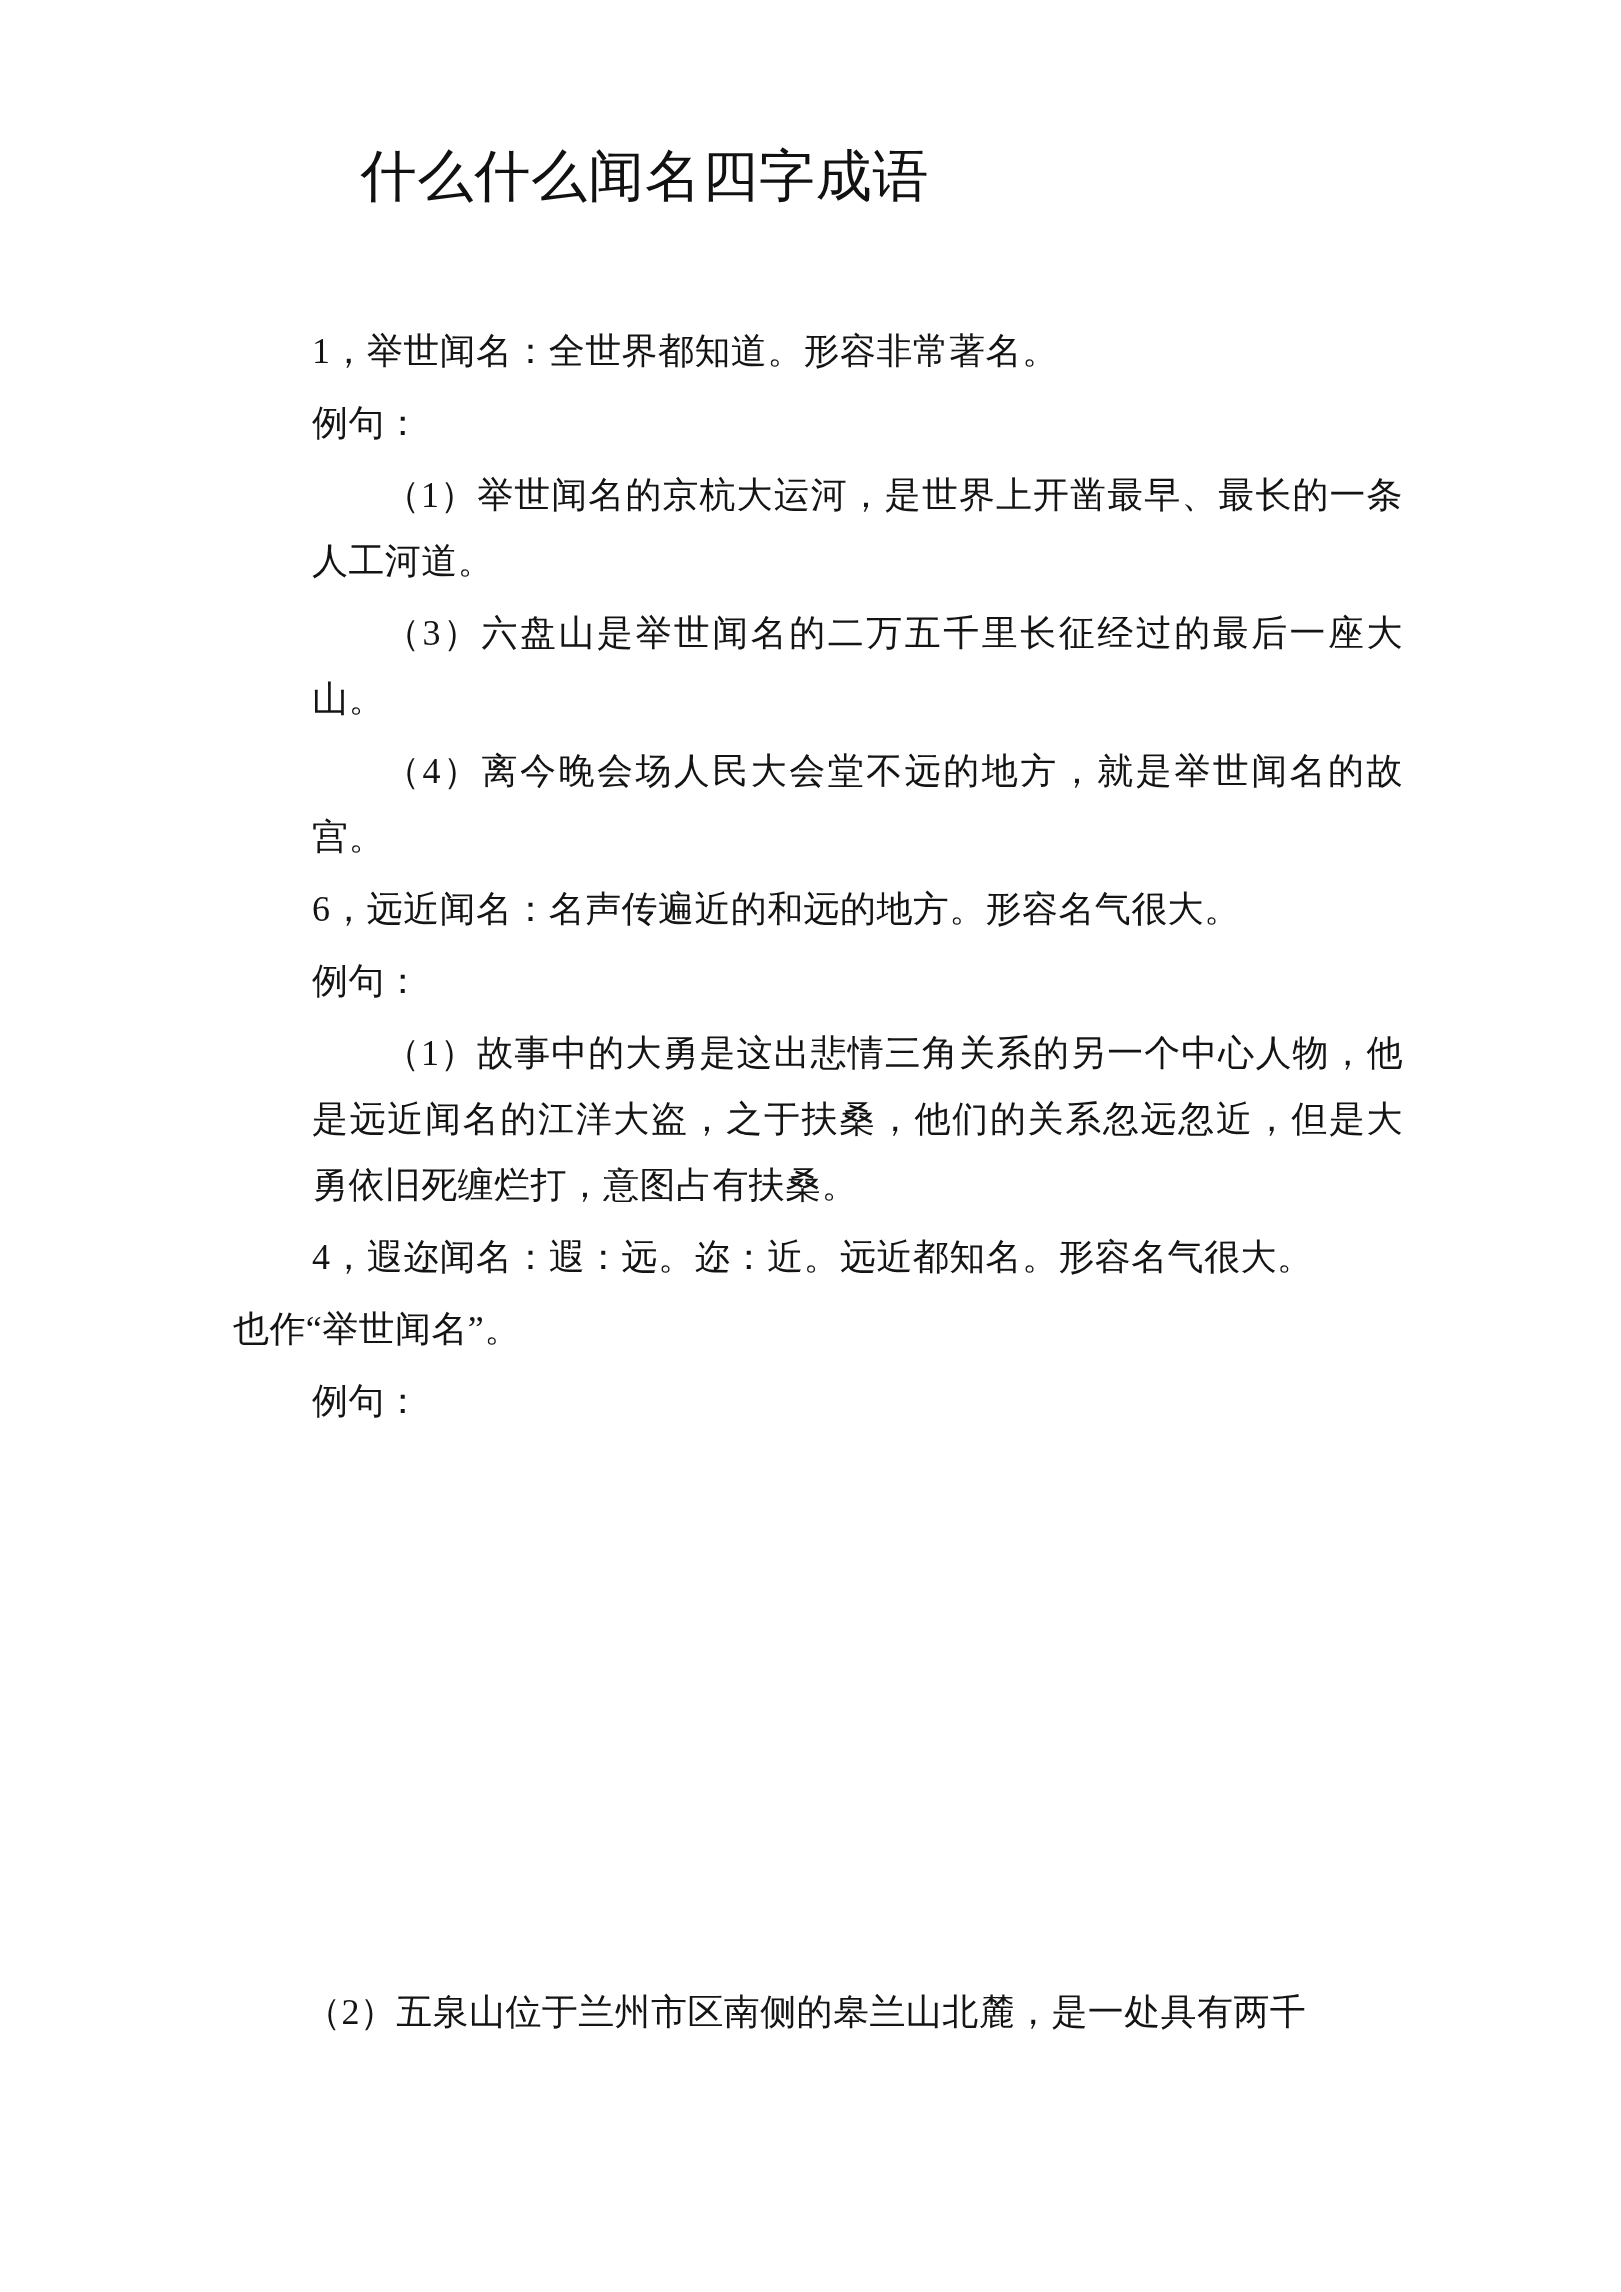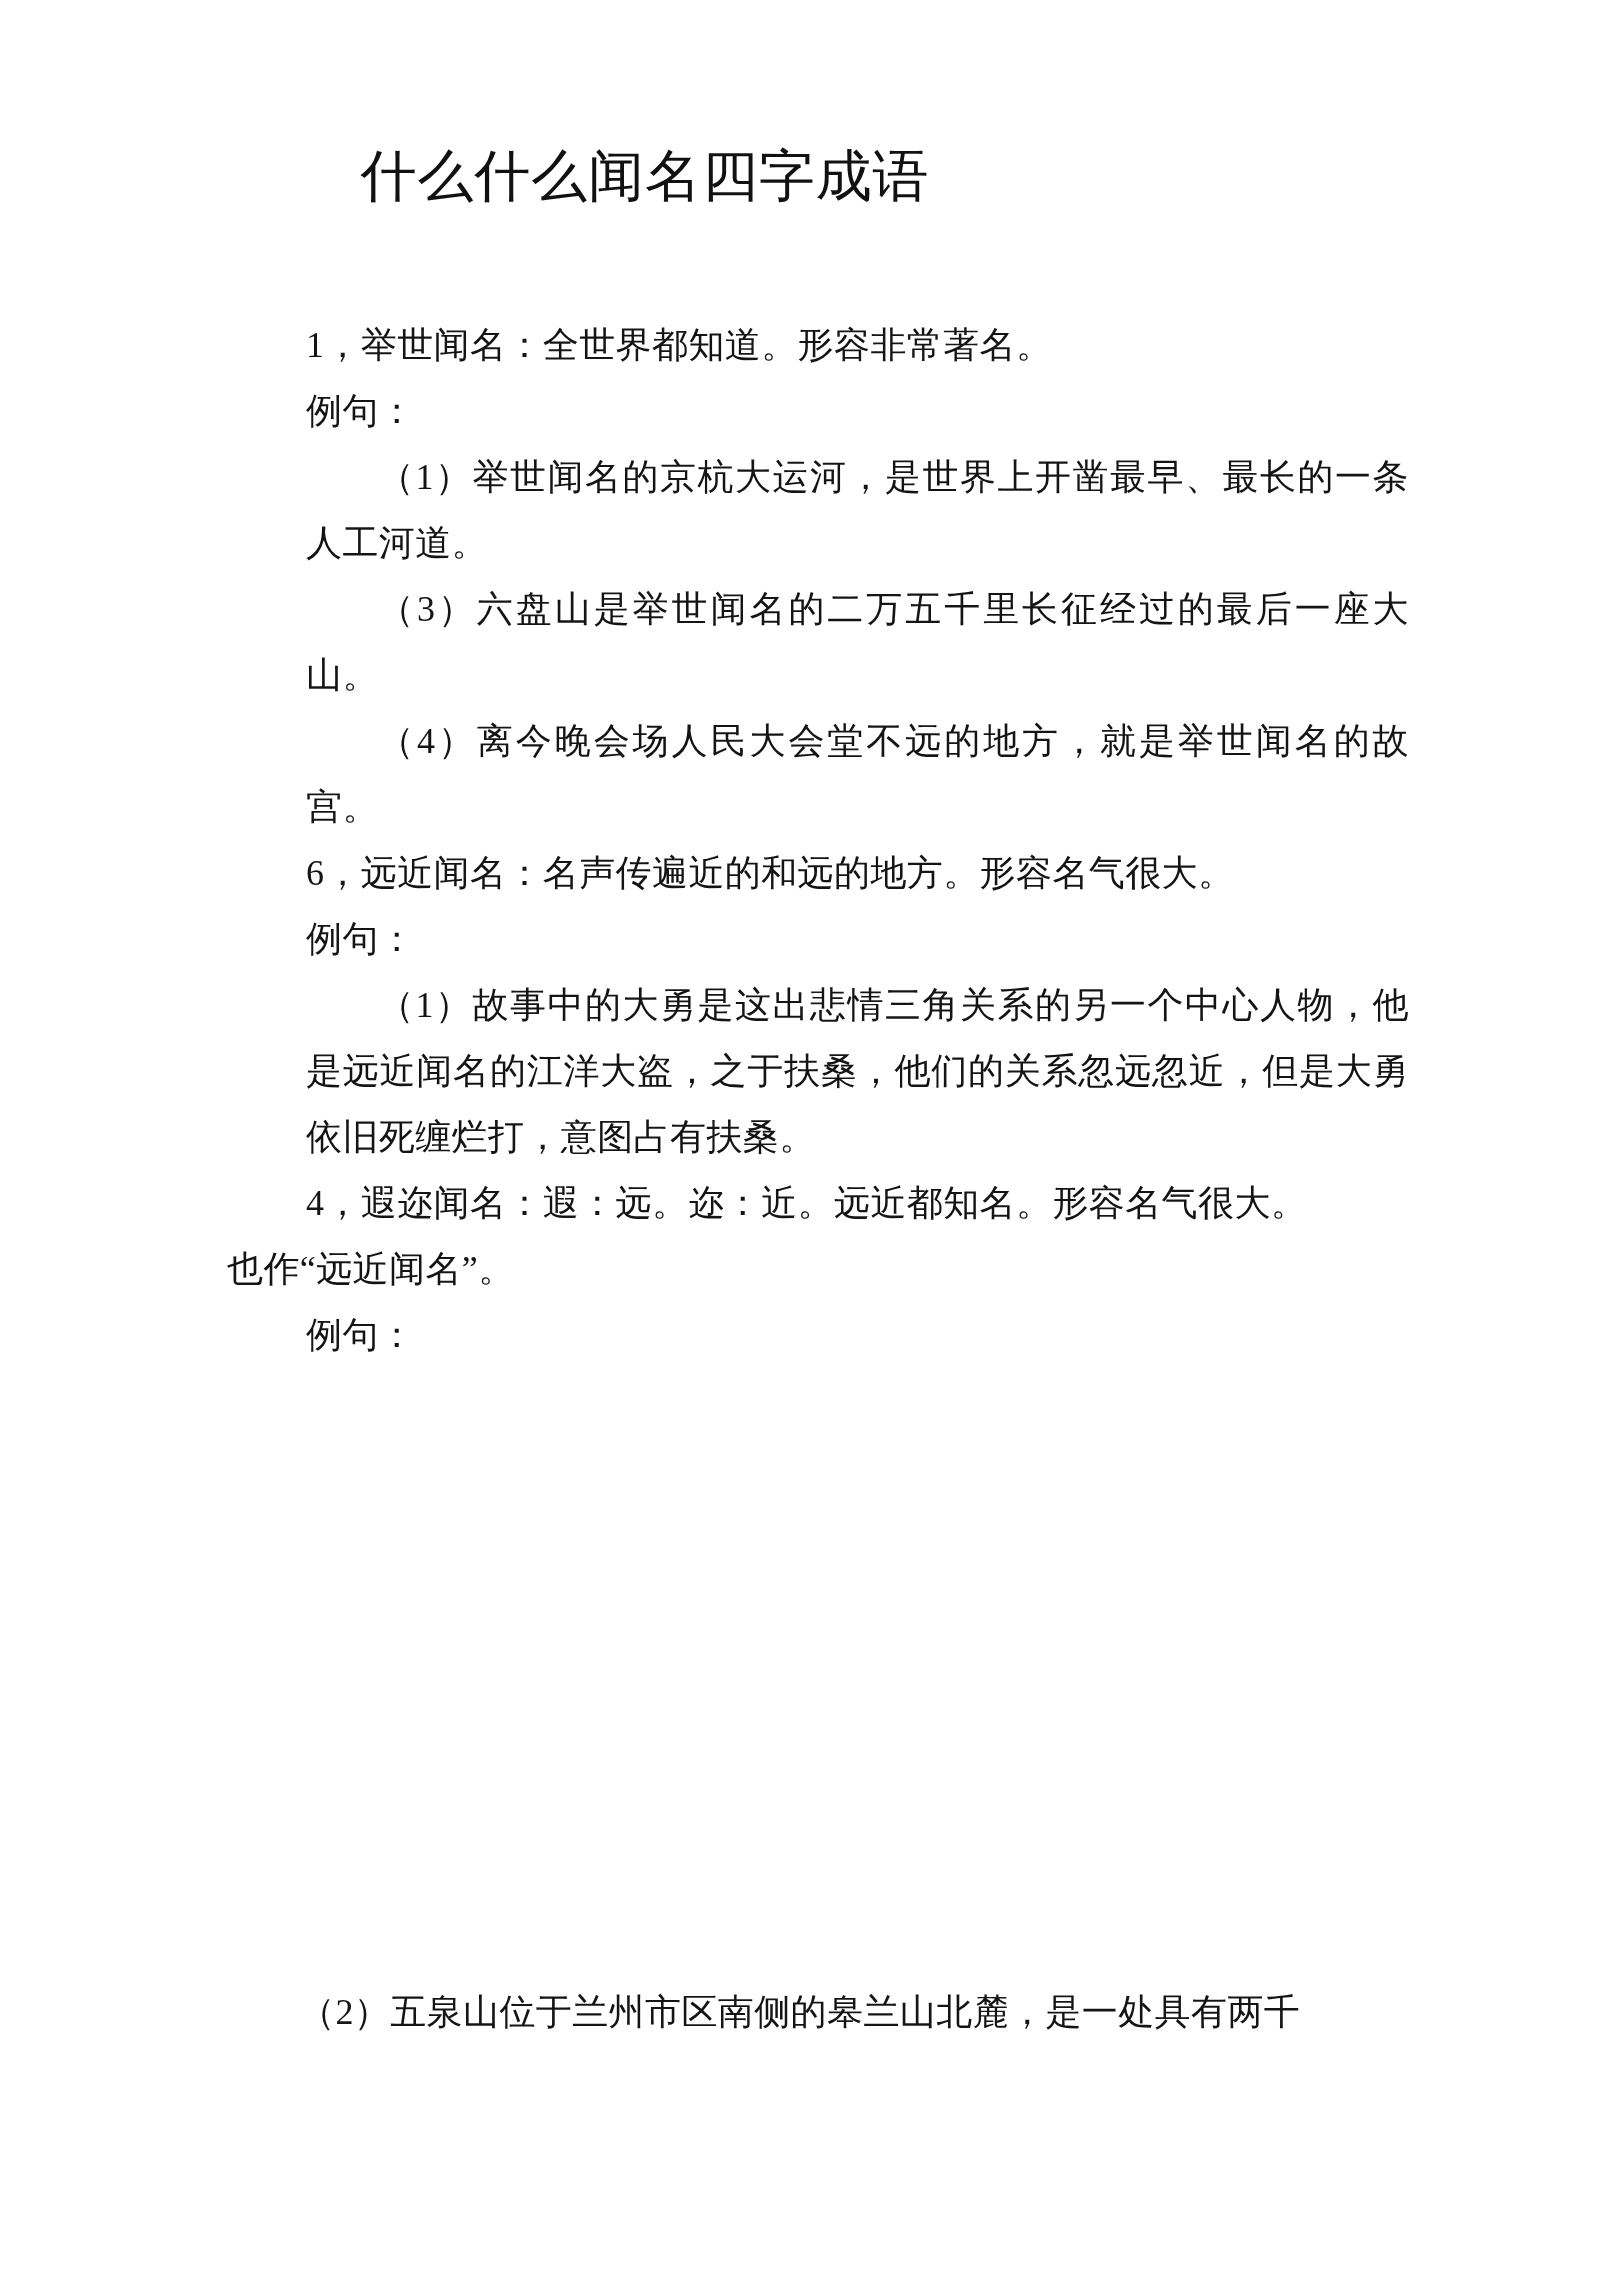--- a/index.html
+++ b/index.html
@@ -39,21 +39,21 @@
     left: 227px;
     width: 1182px;
   }
   .para {
     font-size: 36px;
     line-height: 66px;
     letter-spacing: 0.4px;
     color: #141414;
     text-align: justify;
     text-justify: inter-character;
-    margin: 0;
+    margin: 6px;
     white-space: normal;
     word-break: break-all;
   }
   
   .para.lvl-head {
     padding-left: 79px;
     text-indent: 0;
   }
   
   .para.lvl-label {
@@ -106,21 +106,21 @@
     <p class="para lvl-label">例句：</p>
     <p class="para lvl-example">（1）举世闻名的京杭大运河，是世界上开凿最早、最长的一条人工河道。</p>
     <p class="para lvl-example">（3）六盘山是举世闻名的二万五千里长征经过的最后一座大山。</p>
     <p class="para lvl-example">（4）离今晚会场人民大会堂不远的地方，就是举世闻名的故宫。</p>
 
     <p class="para lvl-head">6，远近闻名：名声传遍近的和远的地方。形容名气很大。</p>
     <p class="para lvl-label">例句：</p>
     <p class="para lvl-example">（1）故事中的大勇是这出悲情三角关系的另一个中心人物，他是远近闻名的江洋大盗，之于扶桑，他们的关系忽远忽近，但是大勇依旧死缠烂打，意图占有扶桑。</p>
 
     <p class="para lvl-head-wide">4，遐迩闻名：遐：远。迩：近。远近都知名。形容名气很大。</p>
-    <p class="para flush">也作“远近闻名”。</p>
+    <p class="para flush">也作“举世闻名”。</p>
     <p class="para lvl-label">例句：</p>
 
   </div>
 
   <div class="clip-bottom">
     <p class="para">（2）五泉山位于兰州市区南侧的皋兰山北麓，是一处具有两千</p>
   </div>
 
 </div>
 

